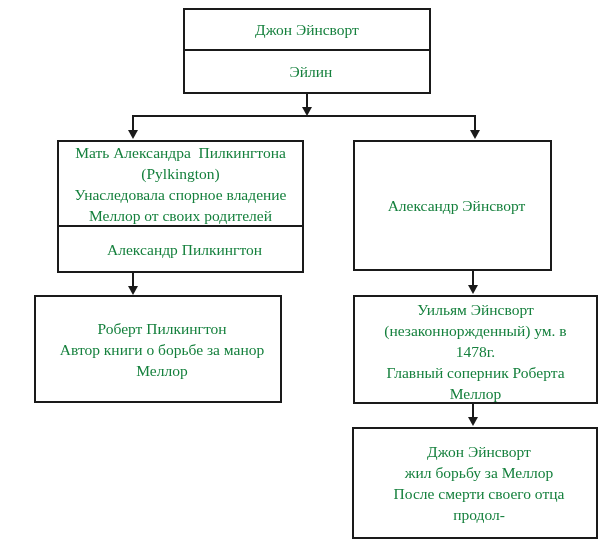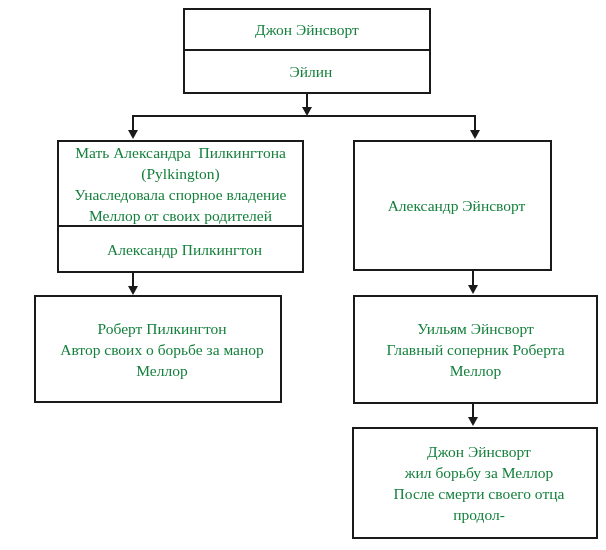--- a/index.html
+++ b/index.html
@@ -72,28 +72,29 @@
 
   <div class="vline" style="left:132px; top:273px; height:14px;"></div>
   <div class="arrow-down" style="left:128px; top:286px;"></div>
 
   <div class="vline" style="left:472px; top:271px; height:15px;"></div>
   <div class="arrow-down" style="left:468px; top:285px;"></div>
 
   <div class="box" style="left:10px; top:295px; width:248px; height:108px;margin-left:24px;">
     <div class="cell grow">
       <div class="line">Роберт Пилкингтон</div>
-      <div class="line it">Автор своих о борьбе за манор</div>
+      <div class="line it">Автор книги о борьбе за манор</div>
       <div class="line it">Меллор</div>
     </div>
   </div>
 
   <div class="box" style="left:353px; top:295px; width:245px; height:109px;">
     <div class="cell grow" style="padding:2px 16px;">
       <div class="line">Уильям Эйнсворт</div>
+      <div class="line">(незаконноржденный) ум. в 1478г.</div>
       <div class="line it">Главный соперник Роберта</div>
       <div class="line it">Меллор</div>
     </div>
   </div>
 
   <div class="vline" style="left:472px; top:404px; height:14px;"></div>
   <div class="arrow-down" style="left:468px; top:417px;"></div>
 
   <div class="box" style="left:352px; top:427px; width:246px; height:112px;">
     <div class="cell grow">

